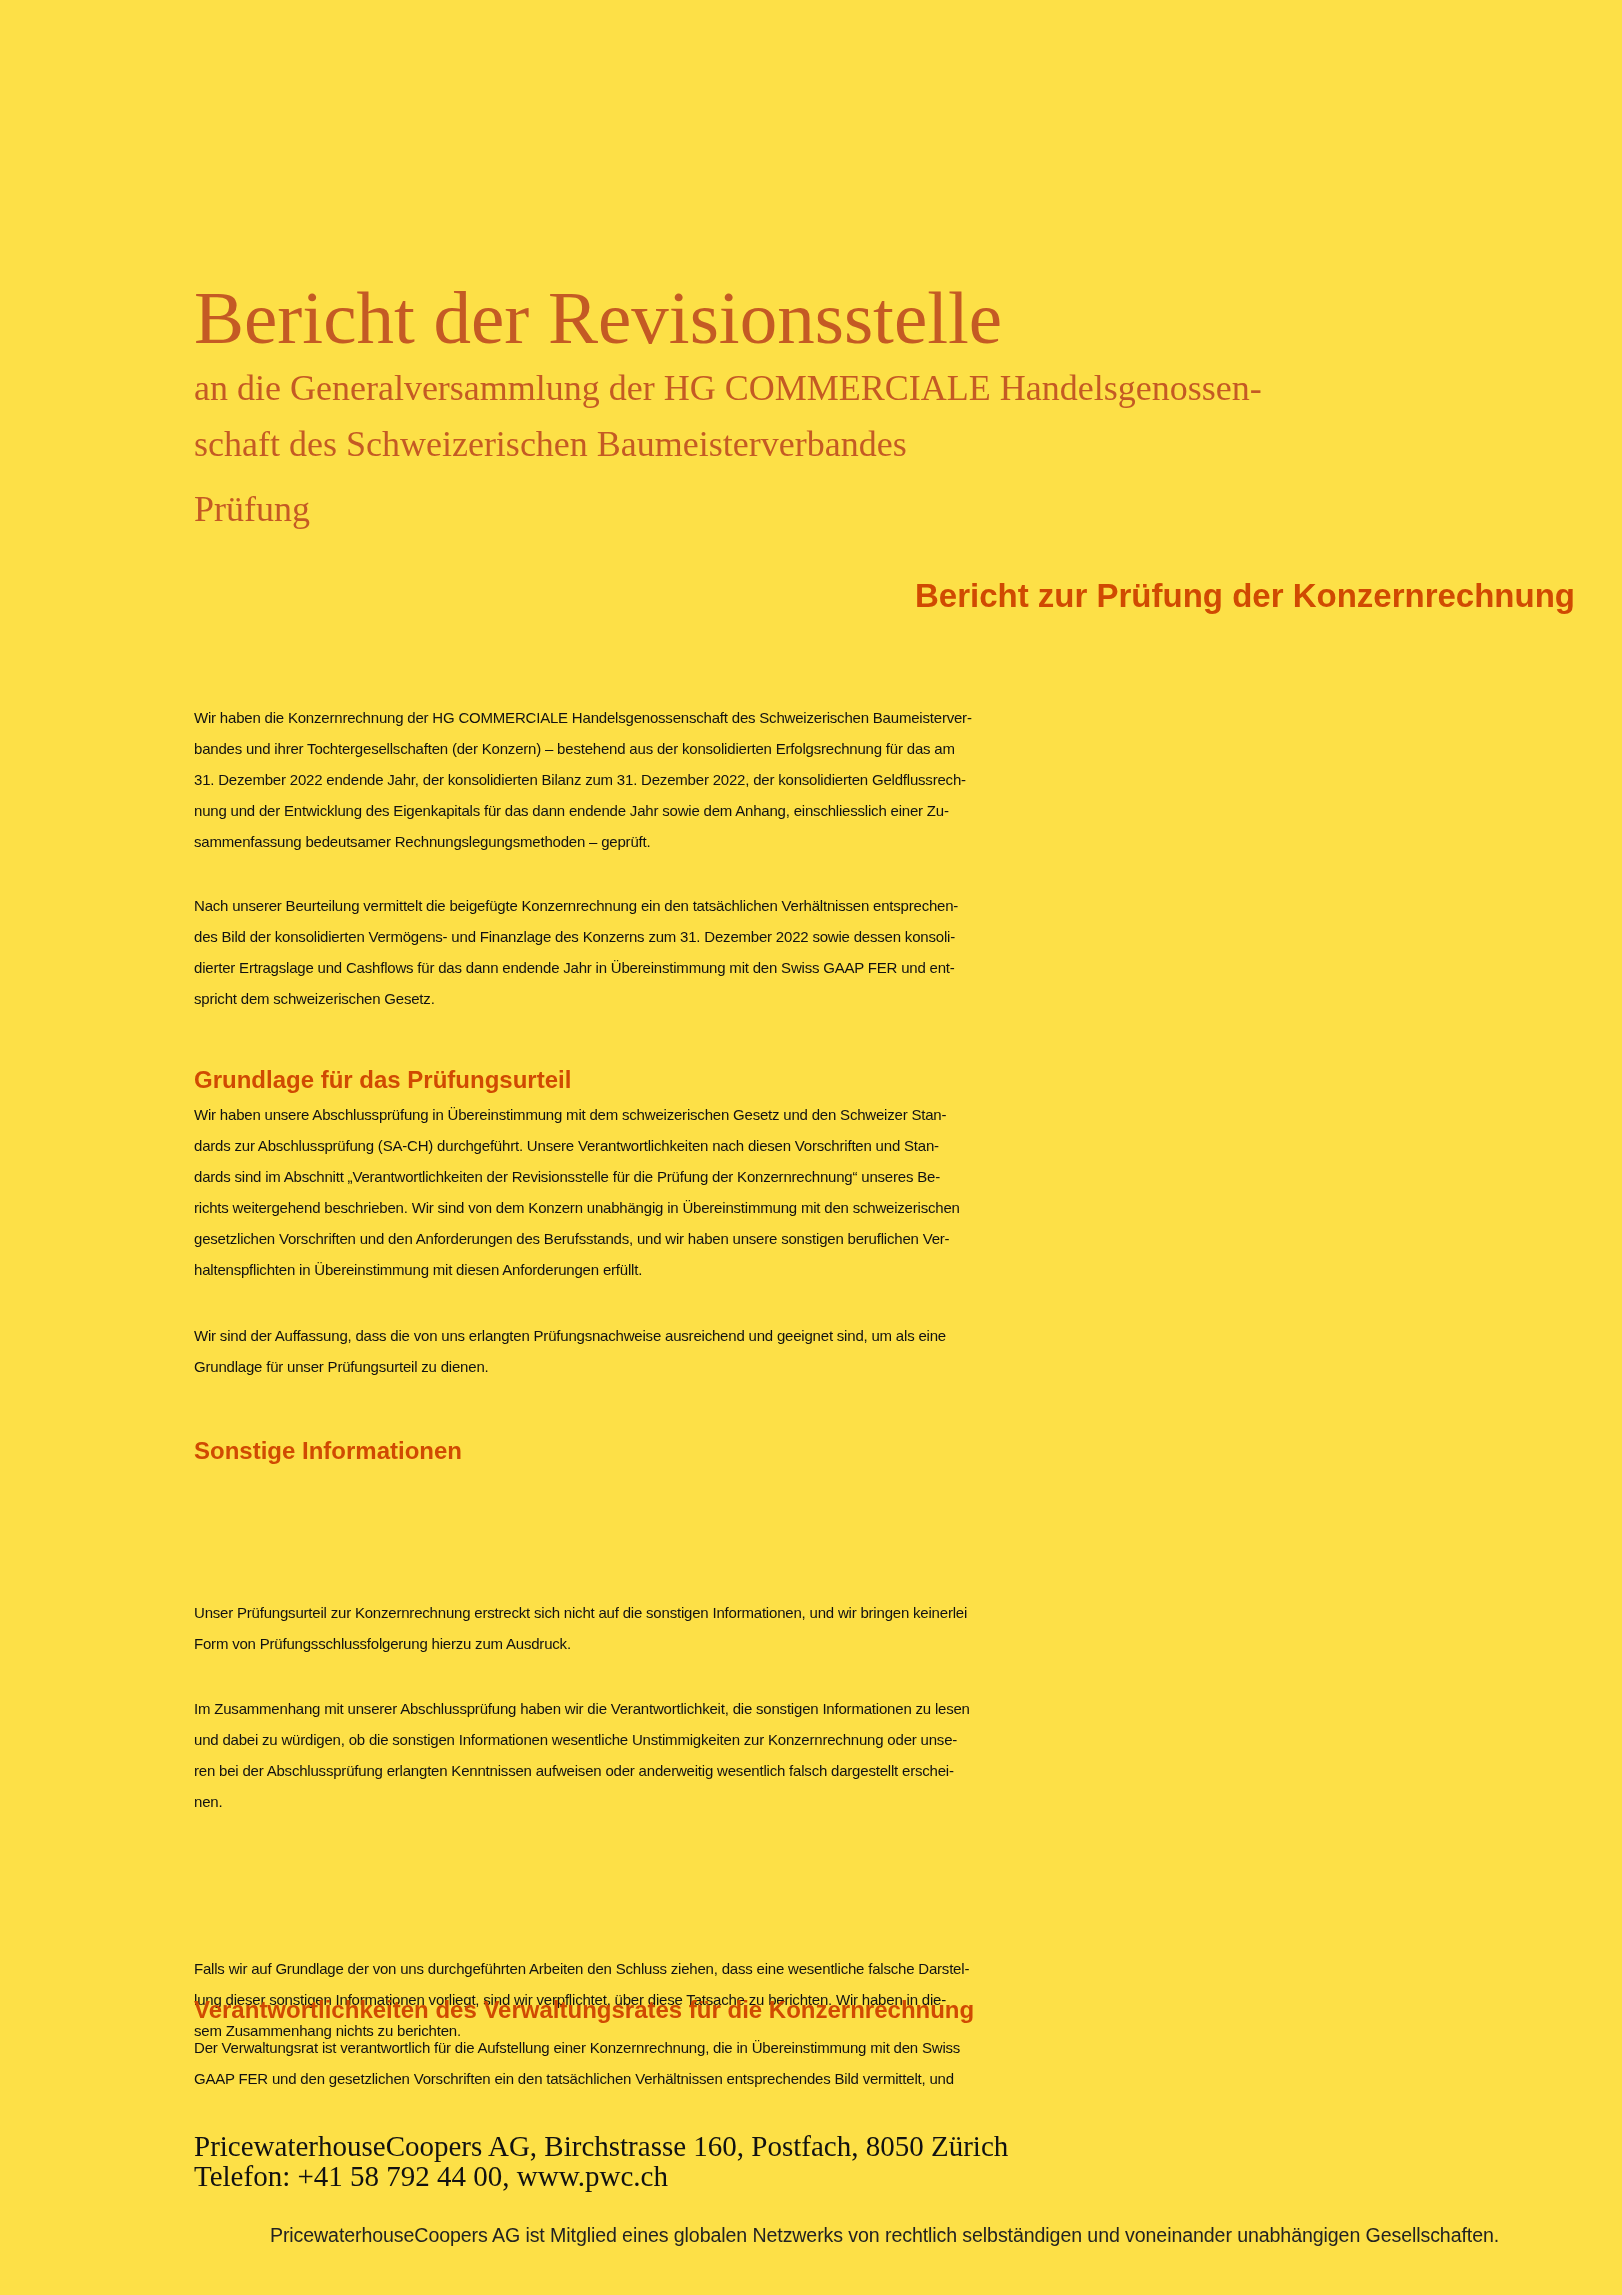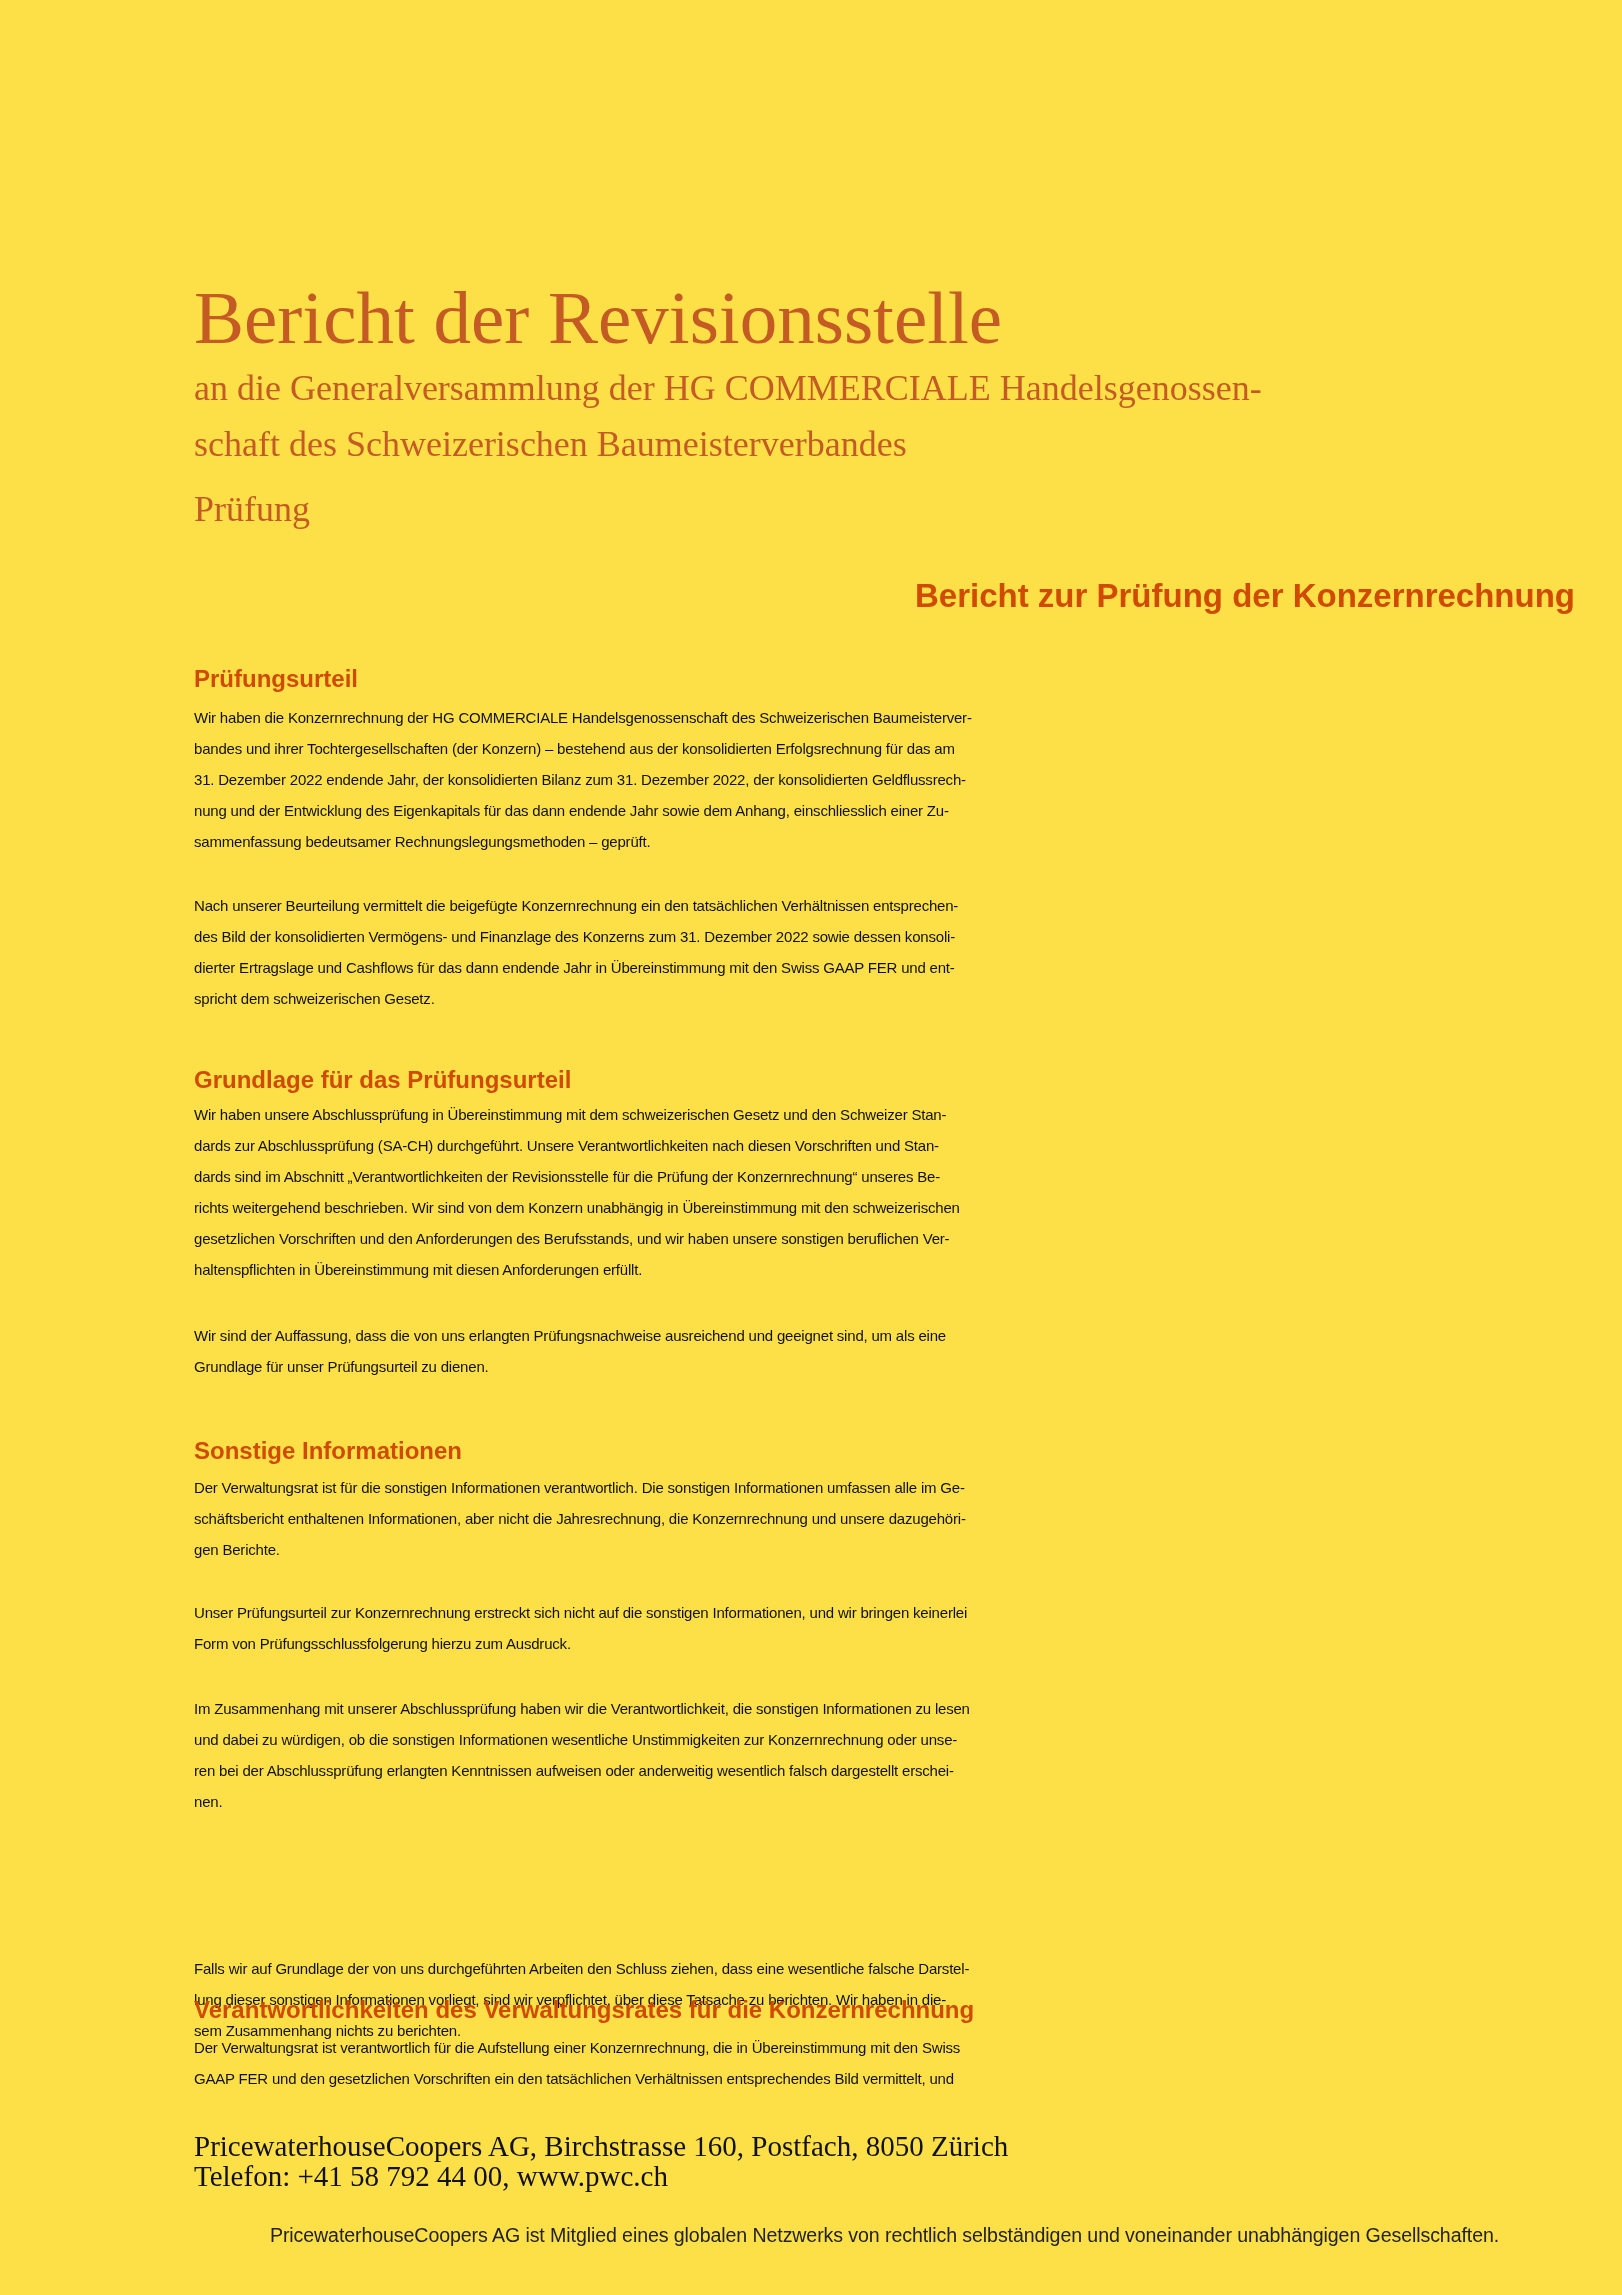--- a/index.html
+++ b/index.html
@@ -83,21 +83,20 @@
 
   <div class="abs doc-title" style="top:280px">Bericht der Revisionsstelle</div>
 
   <div class="abs doc-subtitle" style="top:360px">an die Generalversammlung der HG COMMERCIALE Handelsgenossen-
 schaft des Schweizerischen Baumeisterverbandes</div>
 
   <div class="abs doc-city" style="top:481px">Prüfung</div>
 
   <div class="abs report-title" style="top:576px">Bericht zur Prüfung der Konzernrechnung</div>
 
-  <div class="abs sec-heading" style="top:664px">Prüfungsurteil</div>
 
   <div class="abs p-body" style="top:702px">Wir haben die Konzernrechnung der HG COMMERCIALE Handelsgenossenschaft des Schweizerischen Baumeisterver-
 bandes und ihrer Tochtergesellschaften (der Konzern) – bestehend aus der konsolidierten Erfolgsrechnung für das am
 31. Dezember 2022 endende Jahr, der konsolidierten Bilanz zum 31. Dezember 2022, der konsolidierten Geldflussrech-
 nung und der Entwicklung des Eigenkapitals für das dann endende Jahr sowie dem Anhang, einschliesslich einer Zu-
 sammenfassung bedeutsamer Rechnungslegungsmethoden – geprüft.</div>
 
   <div class="abs p-body" style="top:890px">Nach unserer Beurteilung vermittelt die beigefügte Konzernrechnung ein den tatsächlichen Verhältnissen entsprechen-
 des Bild der konsolidierten Vermögens- und Finanzlage des Konzerns zum 31. Dezember 2022 sowie dessen konsoli-
 dierter Ertragslage und Cashflows für das dann endende Jahr in Übereinstimmung mit den Swiss GAAP FER und ent-
@@ -110,23 +109,20 @@
 dards sind im Abschnitt „Verantwortlichkeiten der Revisionsstelle für die Prüfung der Konzernrechnung“ unseres Be-
 richts weitergehend beschrieben. Wir sind von dem Konzern unabhängig in Übereinstimmung mit den schweizerischen
 gesetzlichen Vorschriften und den Anforderungen des Berufsstands, und wir haben unsere sonstigen beruflichen Ver-
 haltenspflichten in Übereinstimmung mit diesen Anforderungen erfüllt.</div>
 
   <div class="abs p-body" style="top:1320px">Wir sind der Auffassung, dass die von uns erlangten Prüfungsnachweise ausreichend und geeignet sind, um als eine
 Grundlage für unser Prüfungsurteil zu dienen.</div>
 
   <div class="abs sec-heading" style="top:1436px">Sonstige Informationen</div>
 
-  <div class="abs p-body" style="top:1472px">Der Verwaltungsrat ist für die sonstigen Informationen verantwortlich. Die sonstigen Informationen umfassen alle im Ge-
-schäftsbericht enthaltenen Informationen, aber nicht die Jahresrechnung, die Konzernrechnung und unsere dazugehöri-
-gen Berichte.</div>
 
   <div class="abs p-body" style="top:1597px">Unser Prüfungsurteil zur Konzernrechnung erstreckt sich nicht auf die sonstigen Informationen, und wir bringen keinerlei
 Form von Prüfungsschlussfolgerung hierzu zum Ausdruck.</div>
 
   <div class="abs p-body" style="top:1693px">Im Zusammenhang mit unserer Abschlussprüfung haben wir die Verantwortlichkeit, die sonstigen Informationen zu lesen
 und dabei zu würdigen, ob die sonstigen Informationen wesentliche Unstimmigkeiten zur Konzernrechnung oder unse-
 ren bei der Abschlussprüfung erlangten Kenntnissen aufweisen oder anderweitig wesentlich falsch dargestellt erschei-
 nen.</div>
 
   <div class="abs p-body" style="top:1953px">Falls wir auf Grundlage der von uns durchgeführten Arbeiten den Schluss ziehen, dass eine wesentliche falsche Darstel-

